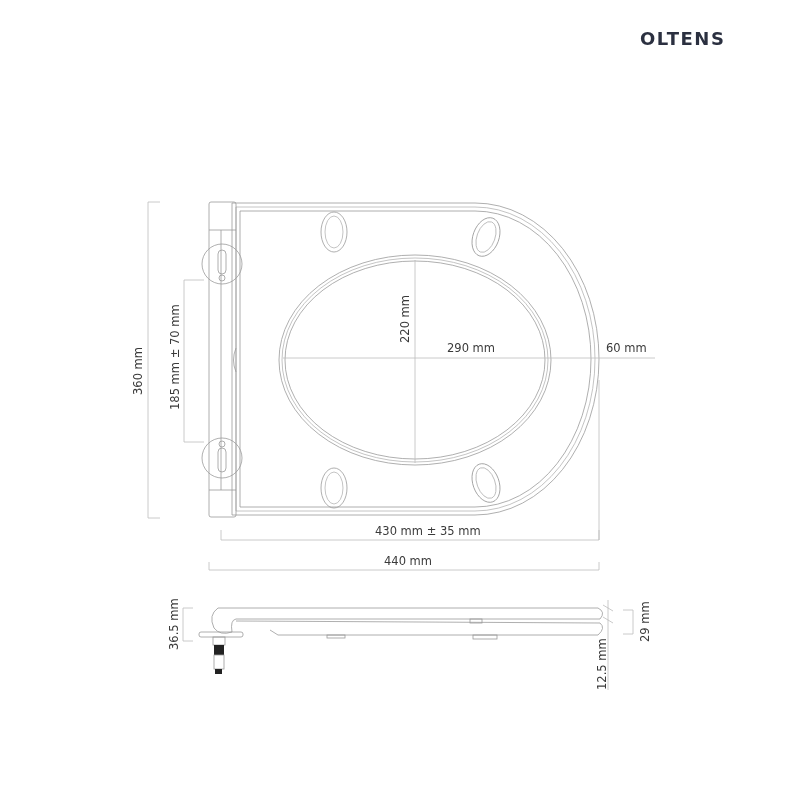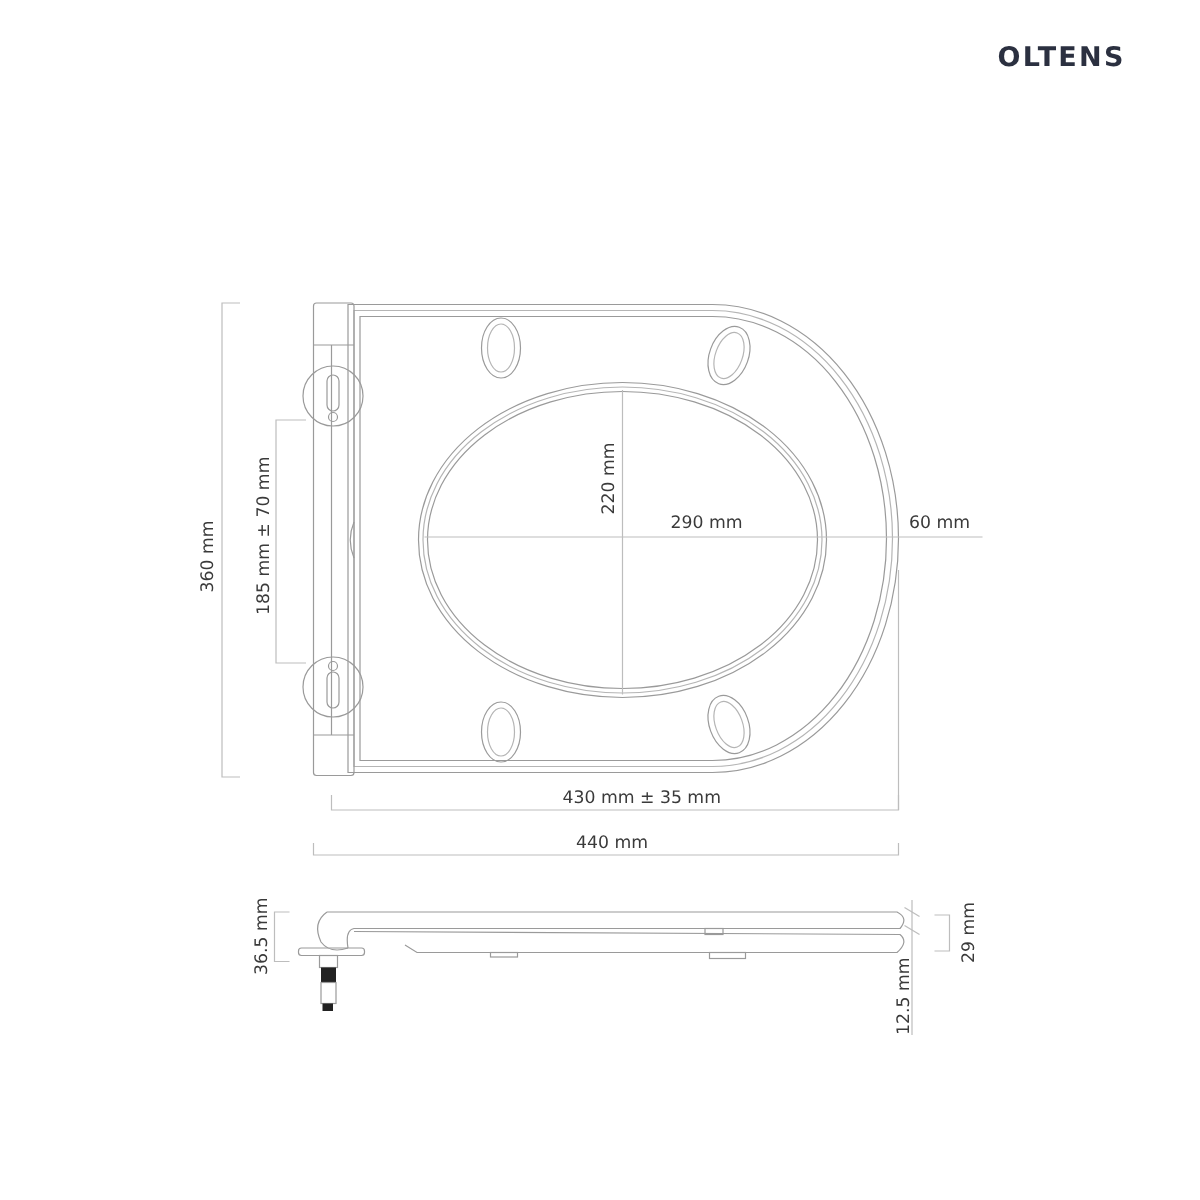--- a/index.html
+++ b/index.html
@@ -1,17 +1,17 @@
 <!DOCTYPE html>
 <html><head>
 <meta charset="utf-8">
 <style>
   html, body { margin: 0; padding: 0; background: #ffffff; }
   body { width: 800px; height: 800px; position: relative; overflow: hidden; font-family: "Liberation Sans", sans-serif; }
-  .brand { position: absolute; left: 665px; top: 28px; font-family: "DejaVu Sans", sans-serif; font-weight: bold; font-size: 18px; letter-spacing: 1.5px; color: #2b3040; }
+  .brand { position: absolute; left: 640px; top: 28px; font-family: "DejaVu Sans", sans-serif; font-weight: bold; font-size: 18px; letter-spacing: 1.5px; color: #2b3040; }
   svg.drawing { position: absolute; left: 0; top: 0; }
   .dim-text { font-family: "DejaVu Sans", sans-serif; font-size: 11.5px; fill: #3a3a3a; }
   .ln { stroke: #9a9a9a; fill: none; stroke-width: 0.8; }
   .ln2 { stroke: #b5b5b5; fill: none; stroke-width: 0.8; }
   .dim { stroke: #bdbdbd; fill: none; stroke-width: 0.8; }
 </style>
 </head>
 <body>
 
 <div class="brand">OLTENS</div>

